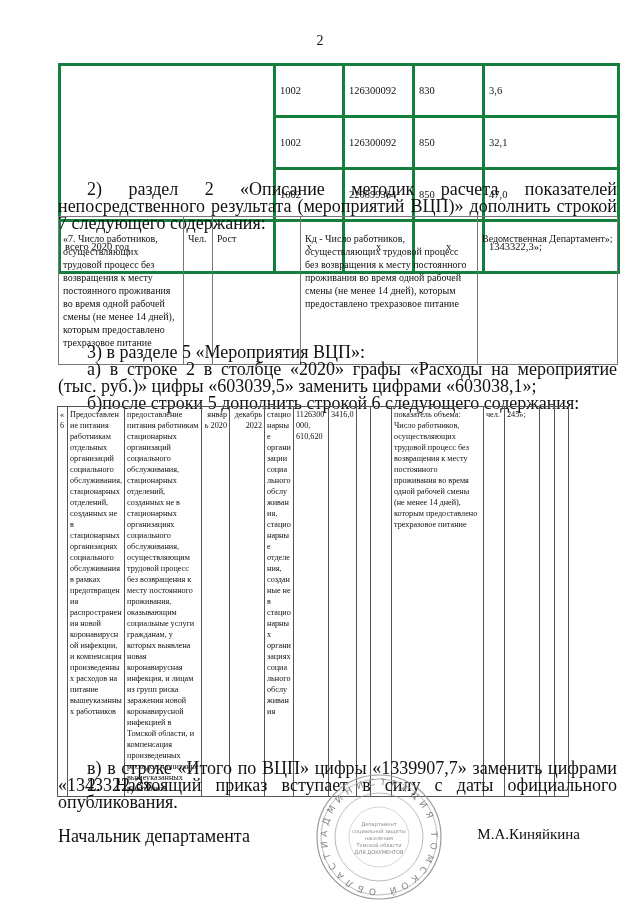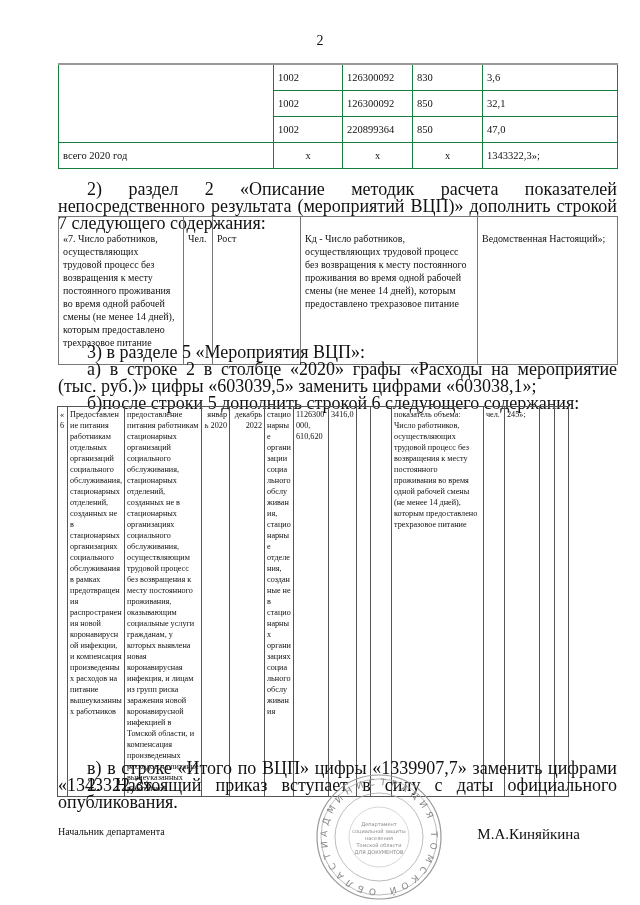--- a/index.html
+++ b/index.html
@@ -5,40 +5,40 @@
   html, body { margin: 0; padding: 0; background: #ffffff; }
   body { width: 640px; height: 905px; position: relative; overflow: hidden;
          font-family: "Liberation Serif", "DejaVu Serif", serif; color: #111; }
   .page-num { position: absolute; top: 33px; left: 0; width: 640px; text-align: center; font-size: 14px; }
 
   table { border-collapse: collapse; position: absolute; table-layout: fixed; }
   td { vertical-align: top; }
 
   
   #t1 { left: 58px; top: 63px; width: 559px; font-size: 10.5px; }
-  #t1 td { border: 1px solid #15803d; height: 25px; padding: 0 4px; vertical-align: middle; }
+  #t1 td { border: 3px solid #15803d; height: 25px; padding: 12px 4px; vertical-align: middle; }
   #t1 td.r { }
   #t1 td.c { text-align: center; }
   #t1 { border-top: 2px solid #999; }
 
   .para { position: absolute; left: 58px; width: 559px; font-size: 18px; line-height: 17px; text-align: justify; }
   .indent { text-indent: 29px; }
 
   
   #t2 { left: 58px; top: 216px; width: 559px; font-size: 10px; line-height: 13px; }
   #t2 td { border: 1px solid #777; padding: 15px 4px; height: 104px; margin-left: 8px; }
 
   
   #t3 { left: 57px; top: 406px; width: 511px; font-size: 8.2px; line-height: 11px; }
   #t3 td { border: 1px solid #555; padding: 2px 2px; height: 330px; word-wrap: break-word; }
   #t3 td.g { border-left-color: #aaa; }
   #t3 td.c { text-align: right; }
   #t3 td.r { text-align: left; }
 
-  .sig-left { position: absolute; left: 58px; top: 826px; font-size: 10px; }
+  .sig-left { position: absolute; left: 58px; top: 826px; font-size: 18px; }
   .sig-right { position: absolute; right: 60px; top: 826px; font-size: 15px; }
 
   .stamp { position: absolute; left: 314px; top: 772px; width: 130px; height: 130px; }
 </style>
 </head>
 <body>
 
 <div class="page-num">2</div>
 
 <table id="t1">
@@ -88,21 +88,21 @@
       <col style="width:88px">
       <col style="width:177px">
       <col style="width:140px">
     </colgroup>
   <tbody>
       <tr>
     <td>«7. Число работников, осуществляющих трудовой процесс без возвращения к месту постоянного проживания во время одной рабочей смены (не менее 14 дней), которым предоставлено трехразовое питание</td>
     <td>Чел.</td>
     <td>Рост</td>
     <td>Кд - Число работников, осуществляющих трудовой процесс без возвращения к месту постоянного проживания во время одной рабочей смены (не менее 14 дней), которым предоставлено трехразовое питание</td>
-    <td>Ведомственная Настоящий»;</td>
+    <td>Ведомственная Департамент»;</td>
   </tr>
 </tbody>
   </table>
 
 <div class="para indent" style="top:344px;">3) в разделе 5 «Мероприятия ВЦП»:</div>
 <div class="para indent" style="top:361px;">а) в строке 2 в столбце «2020» графы «Расходы на мероприятие (тыс. руб.)» цифры «603039,5» заменить цифрами «603038,1»;</div>
 <div class="para indent" style="top:395px;">б)после строки 5 дополнить строкой 6 следующего содержания:</div>
 
 <table id="t3">
   <colgroup>

